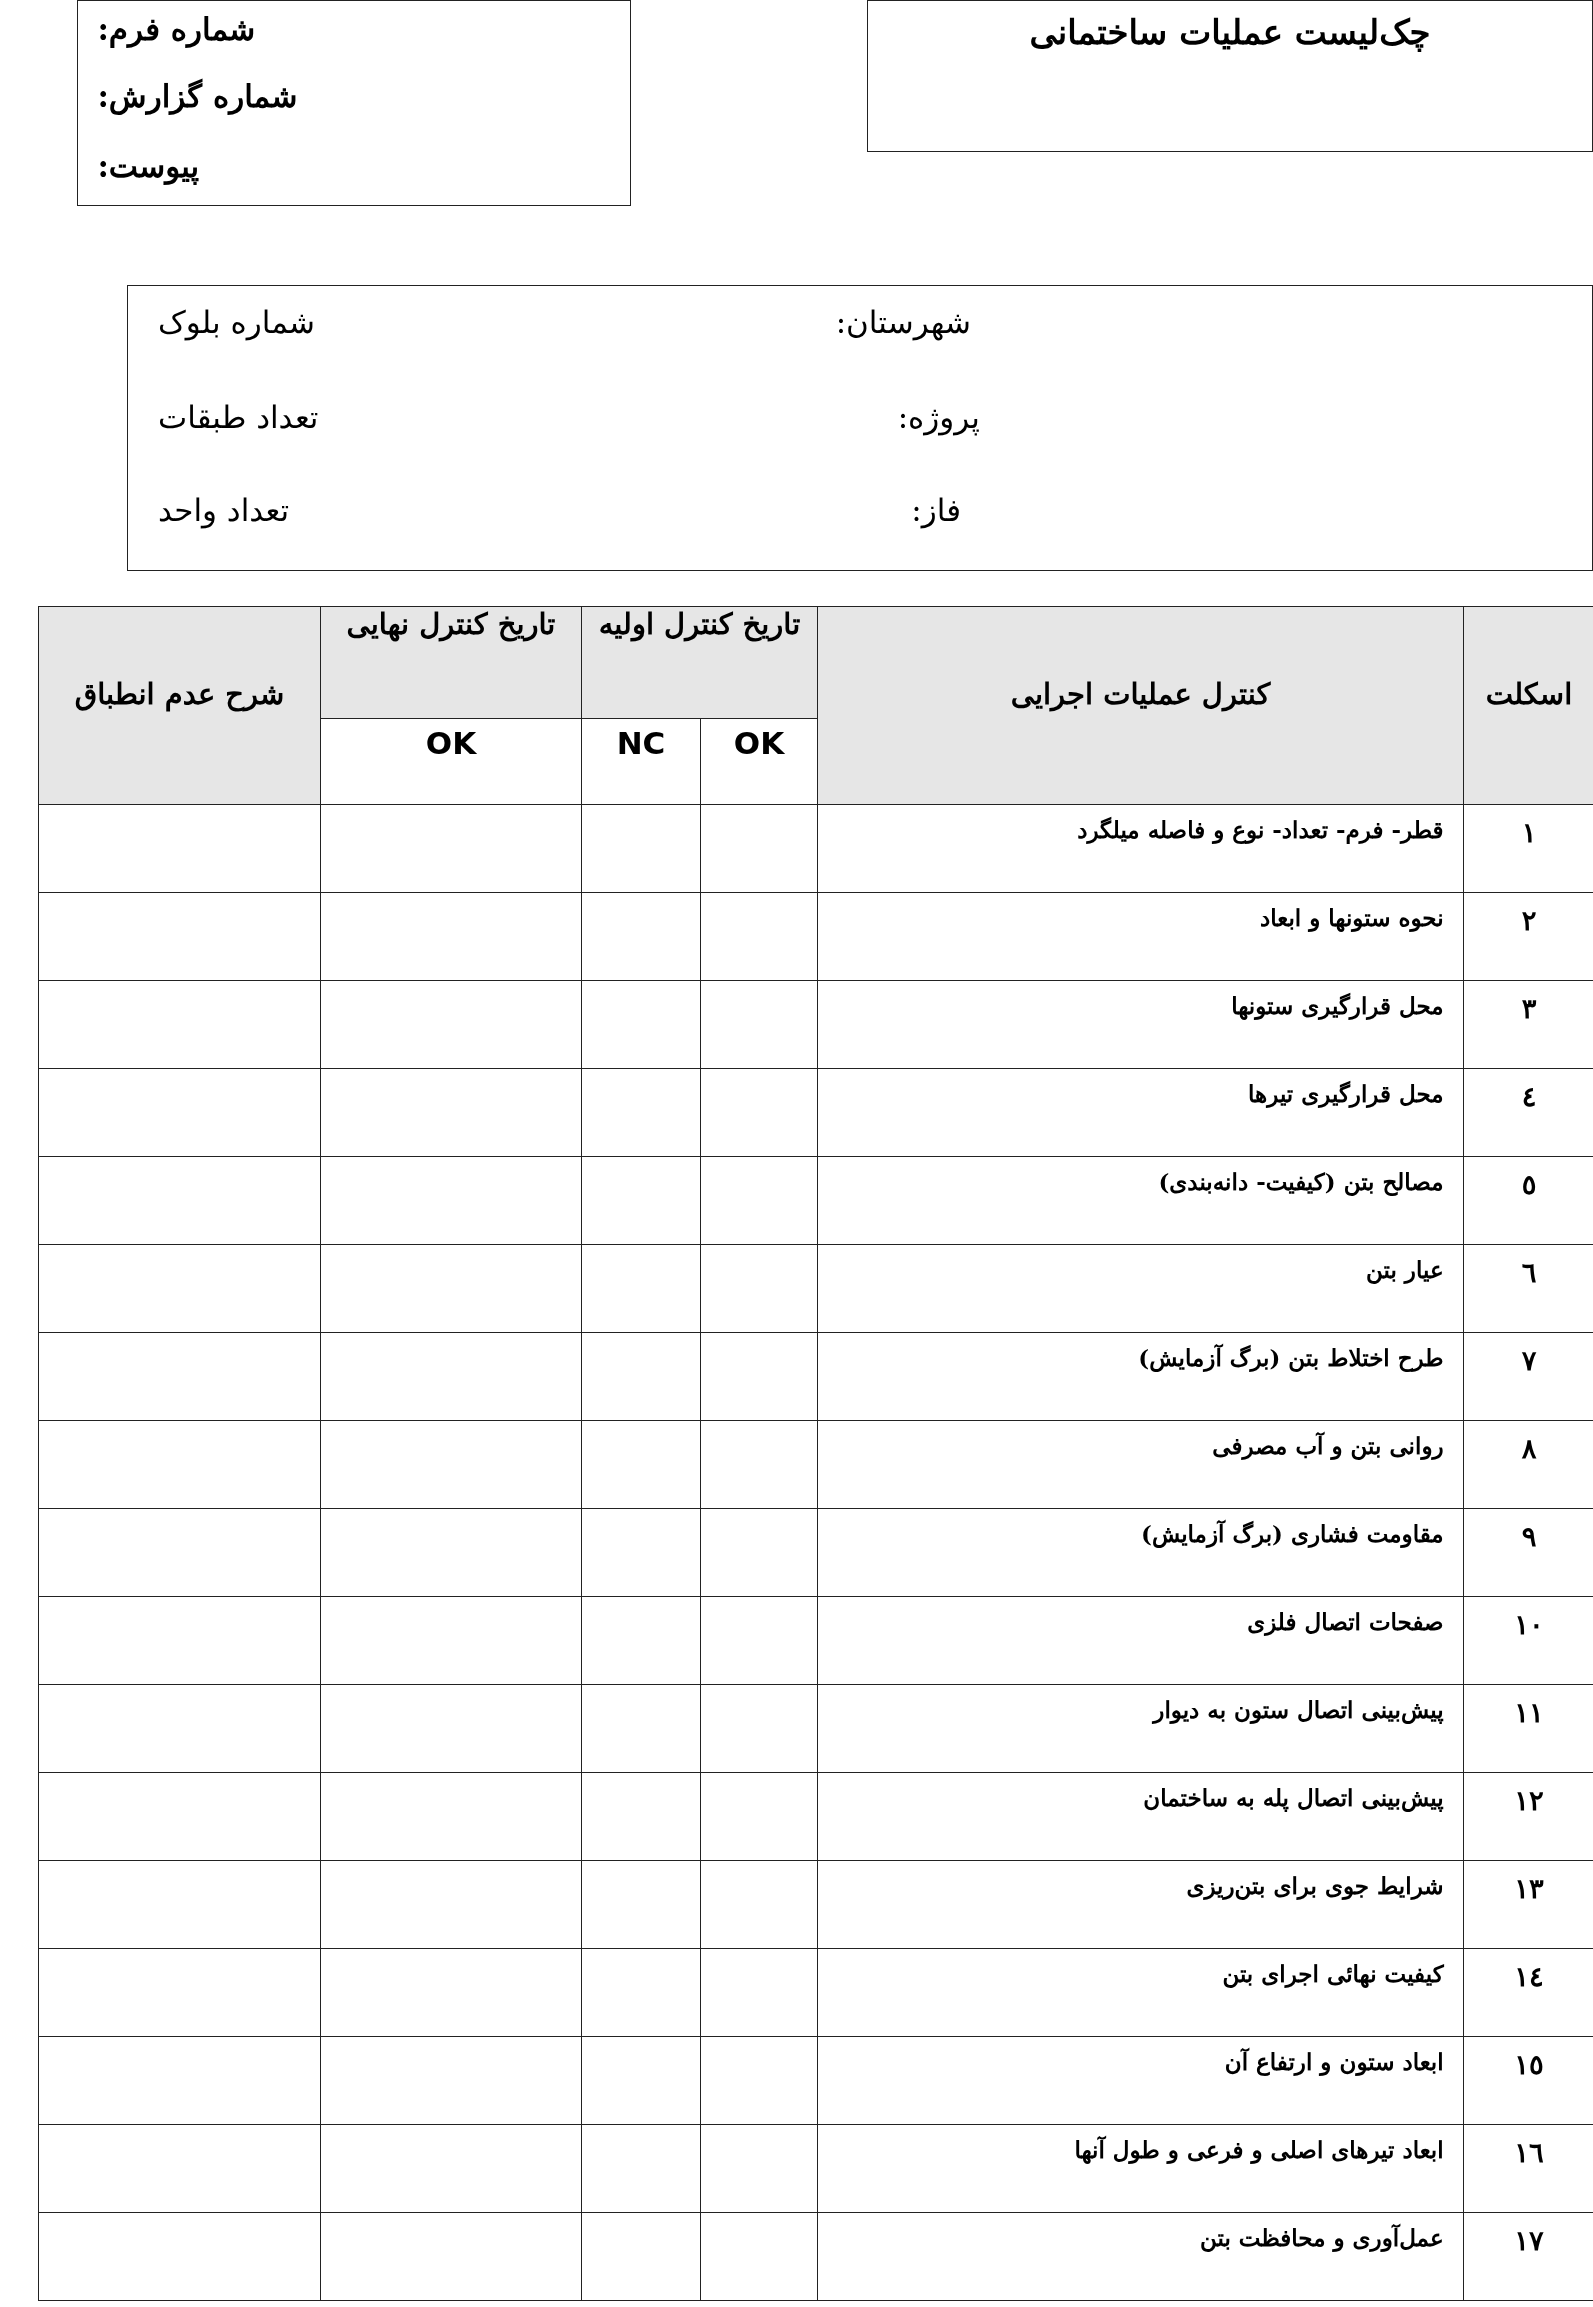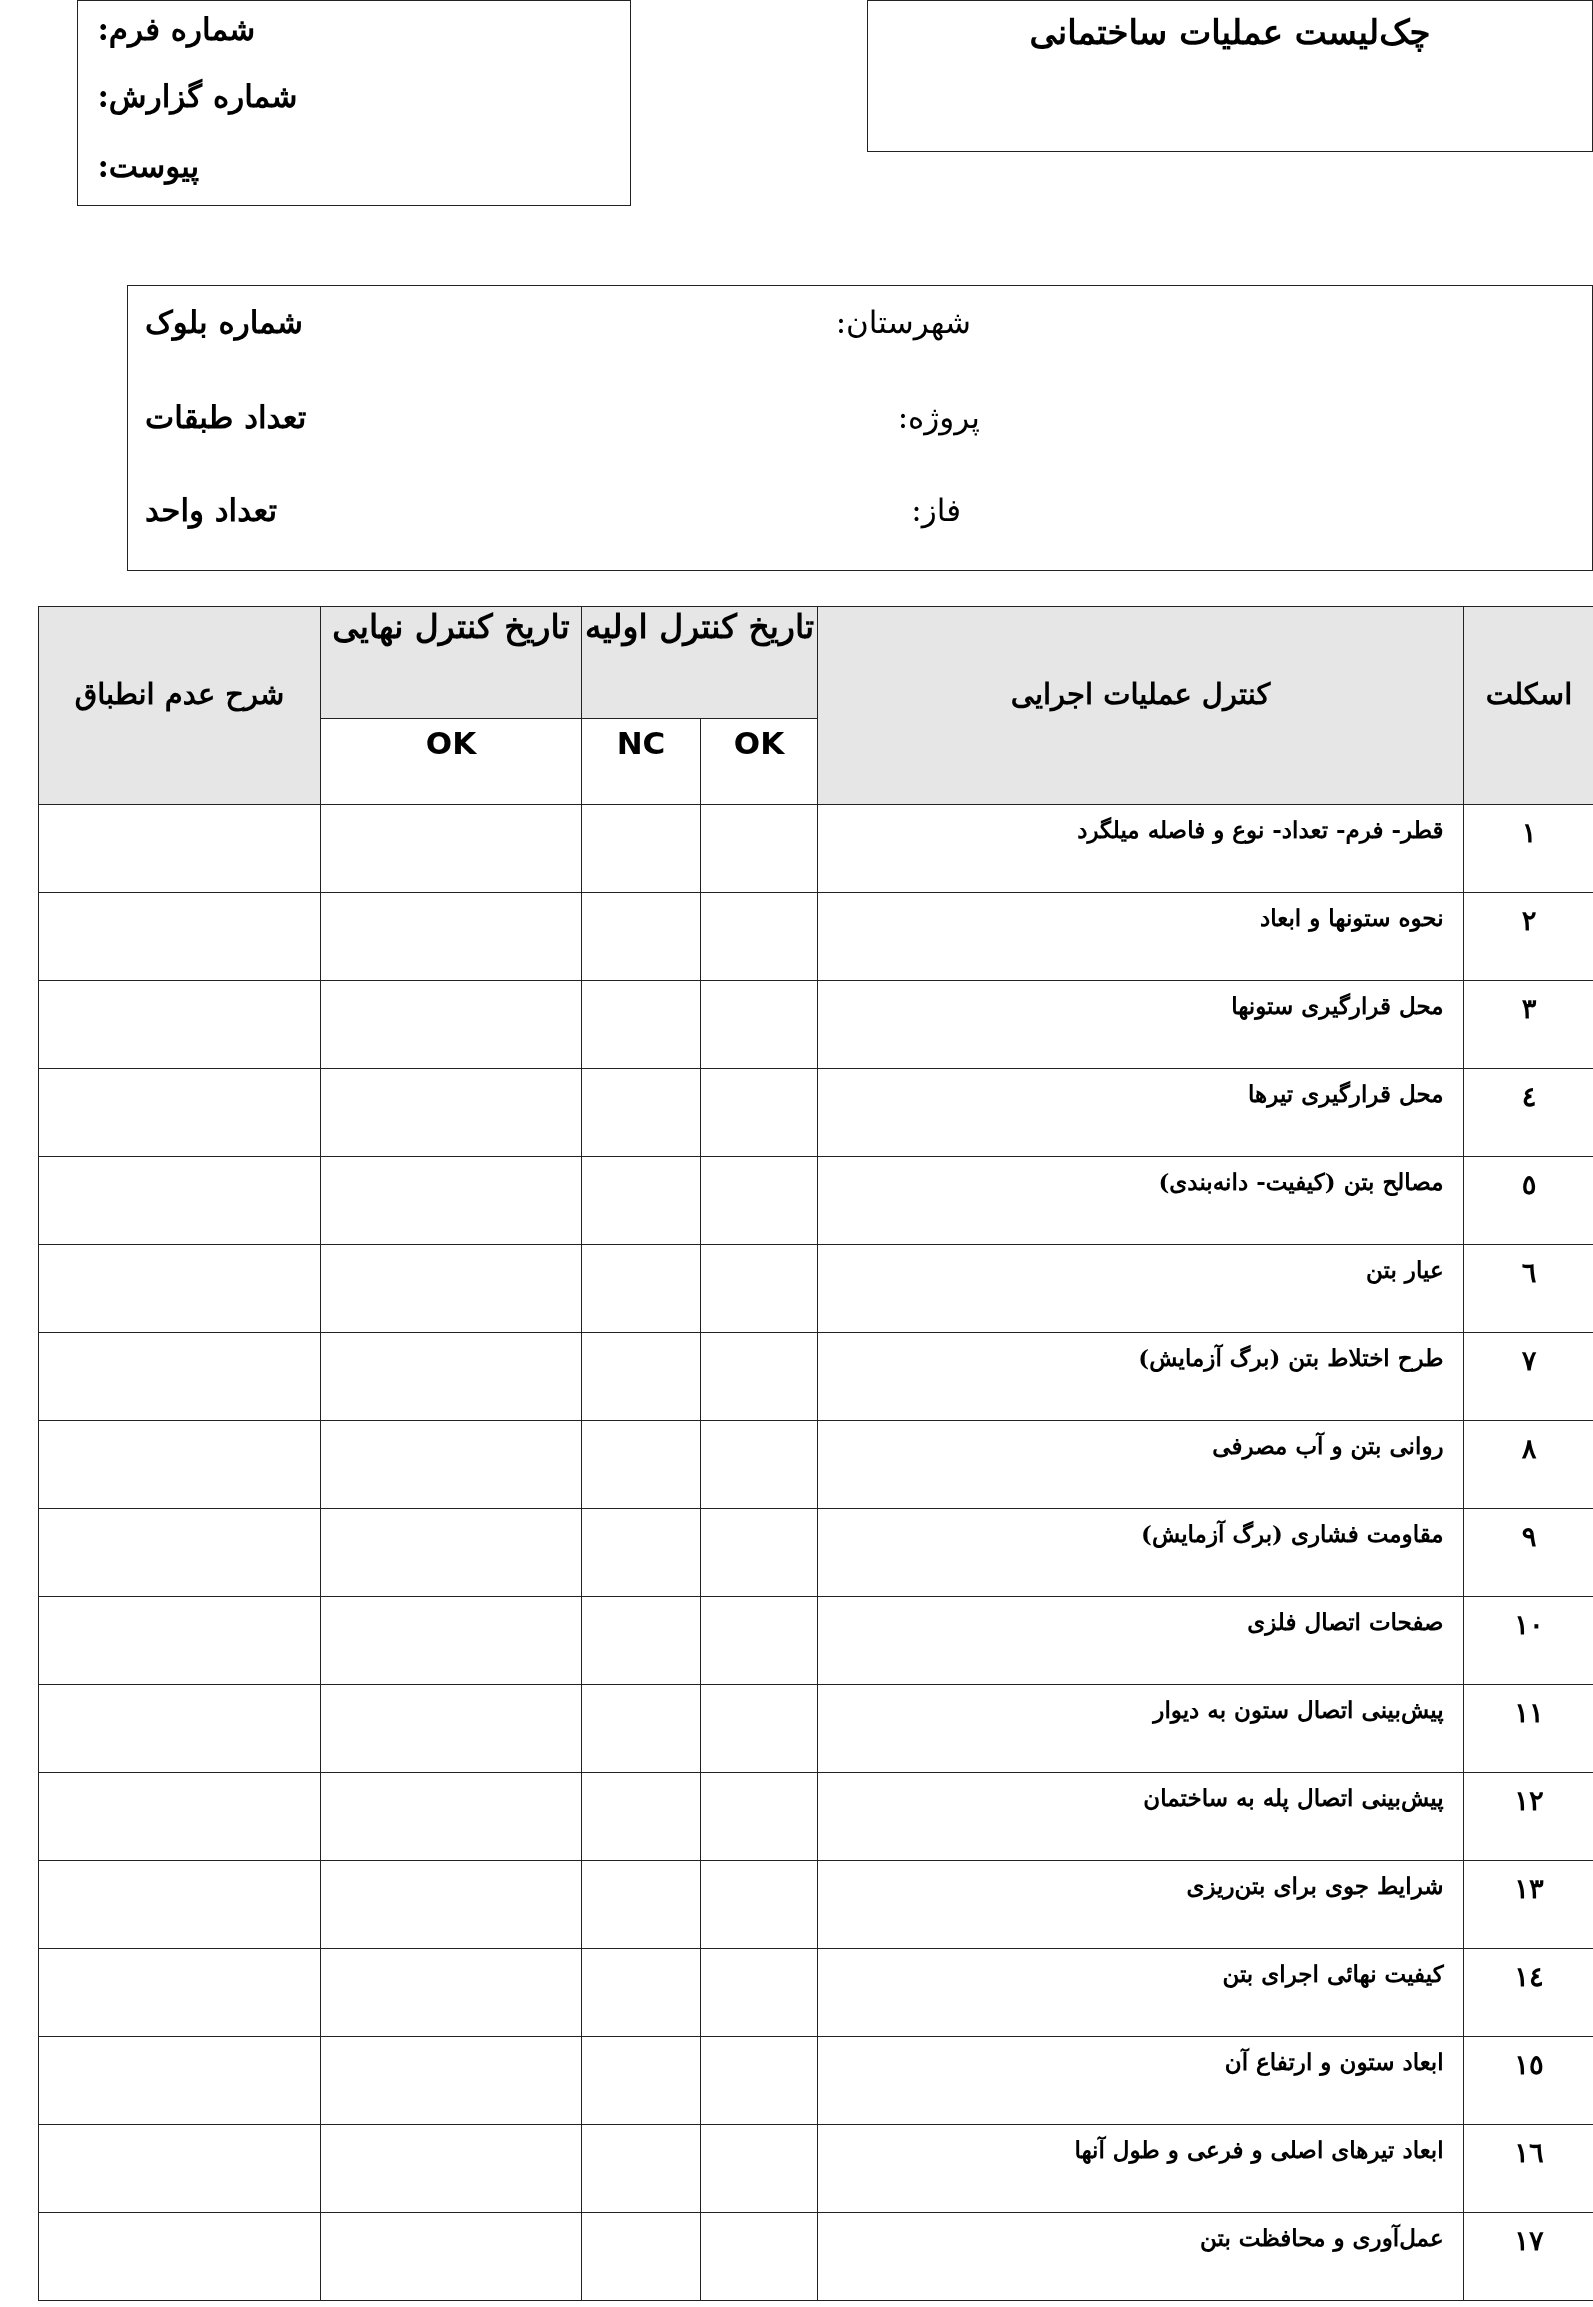--- a/index.html
+++ b/index.html
@@ -24,37 +24,37 @@
   }
   #form-box .r1 { top: 9.7px; }
   #form-box .r2 { top: 77px; }
   #form-box .r3 { top: 147px; }
   
   #project-box { left: 127px; top: 285px; width: 1466px; height: 286px; }
   #project-box .f {
     position: absolute; direction: rtl; font-size: 31px; white-space: nowrap;
   }
   .f-right { right: 621px; }
-  .f-left { left: 17px; font-weight: bold; }
+  .f-left { left: 30px; }
   .y1 { top: 18px; } .y2 { top: 113px; } .y3 { top: 206px; }
 
   
   #checklist {
     position: absolute; left: 38px; top: 606px; width: 1556px;
     border-collapse: collapse; table-layout: fixed; direction: rtl;
   }
   #checklist td, #checklist th {
     border: 1.6px solid #222; padding: 0; vertical-align: top; box-sizing: border-box;
   }
   #checklist th { background: #e6e6e6; font-weight: bold; }
   #checklist th.ok-nc {
     background: #fff; font-family: "DejaVu Sans", "Liberation Sans", sans-serif;
     font-size: 31px; text-align: center; padding-top: 6px;
   }
-  .hdr-text { font-size: 33px; text-align: center; padding-top: 14.5px; }
+  .hdr-text { font-size: 29px; text-align: center; padding-top: 14.5px; }
   .hdr-main { font-size: 29px; text-align: center; vertical-align: middle !important; padding-bottom: 24px !important; }
   #checklist tbody td { height: 88px; }
   td.num { text-align: center; font-size: 27.4px; font-weight: bold; padding-top: 11.3px !important; }
   td.item { font-size: 23px; font-weight: bold; text-align: right; padding: 11.3px 19.4px 0 0 !important; white-space: nowrap; }
   td.blank { background: #fff; }
 </style>
 </head>
 <body>
 
 <div id="title-box" class="box">

